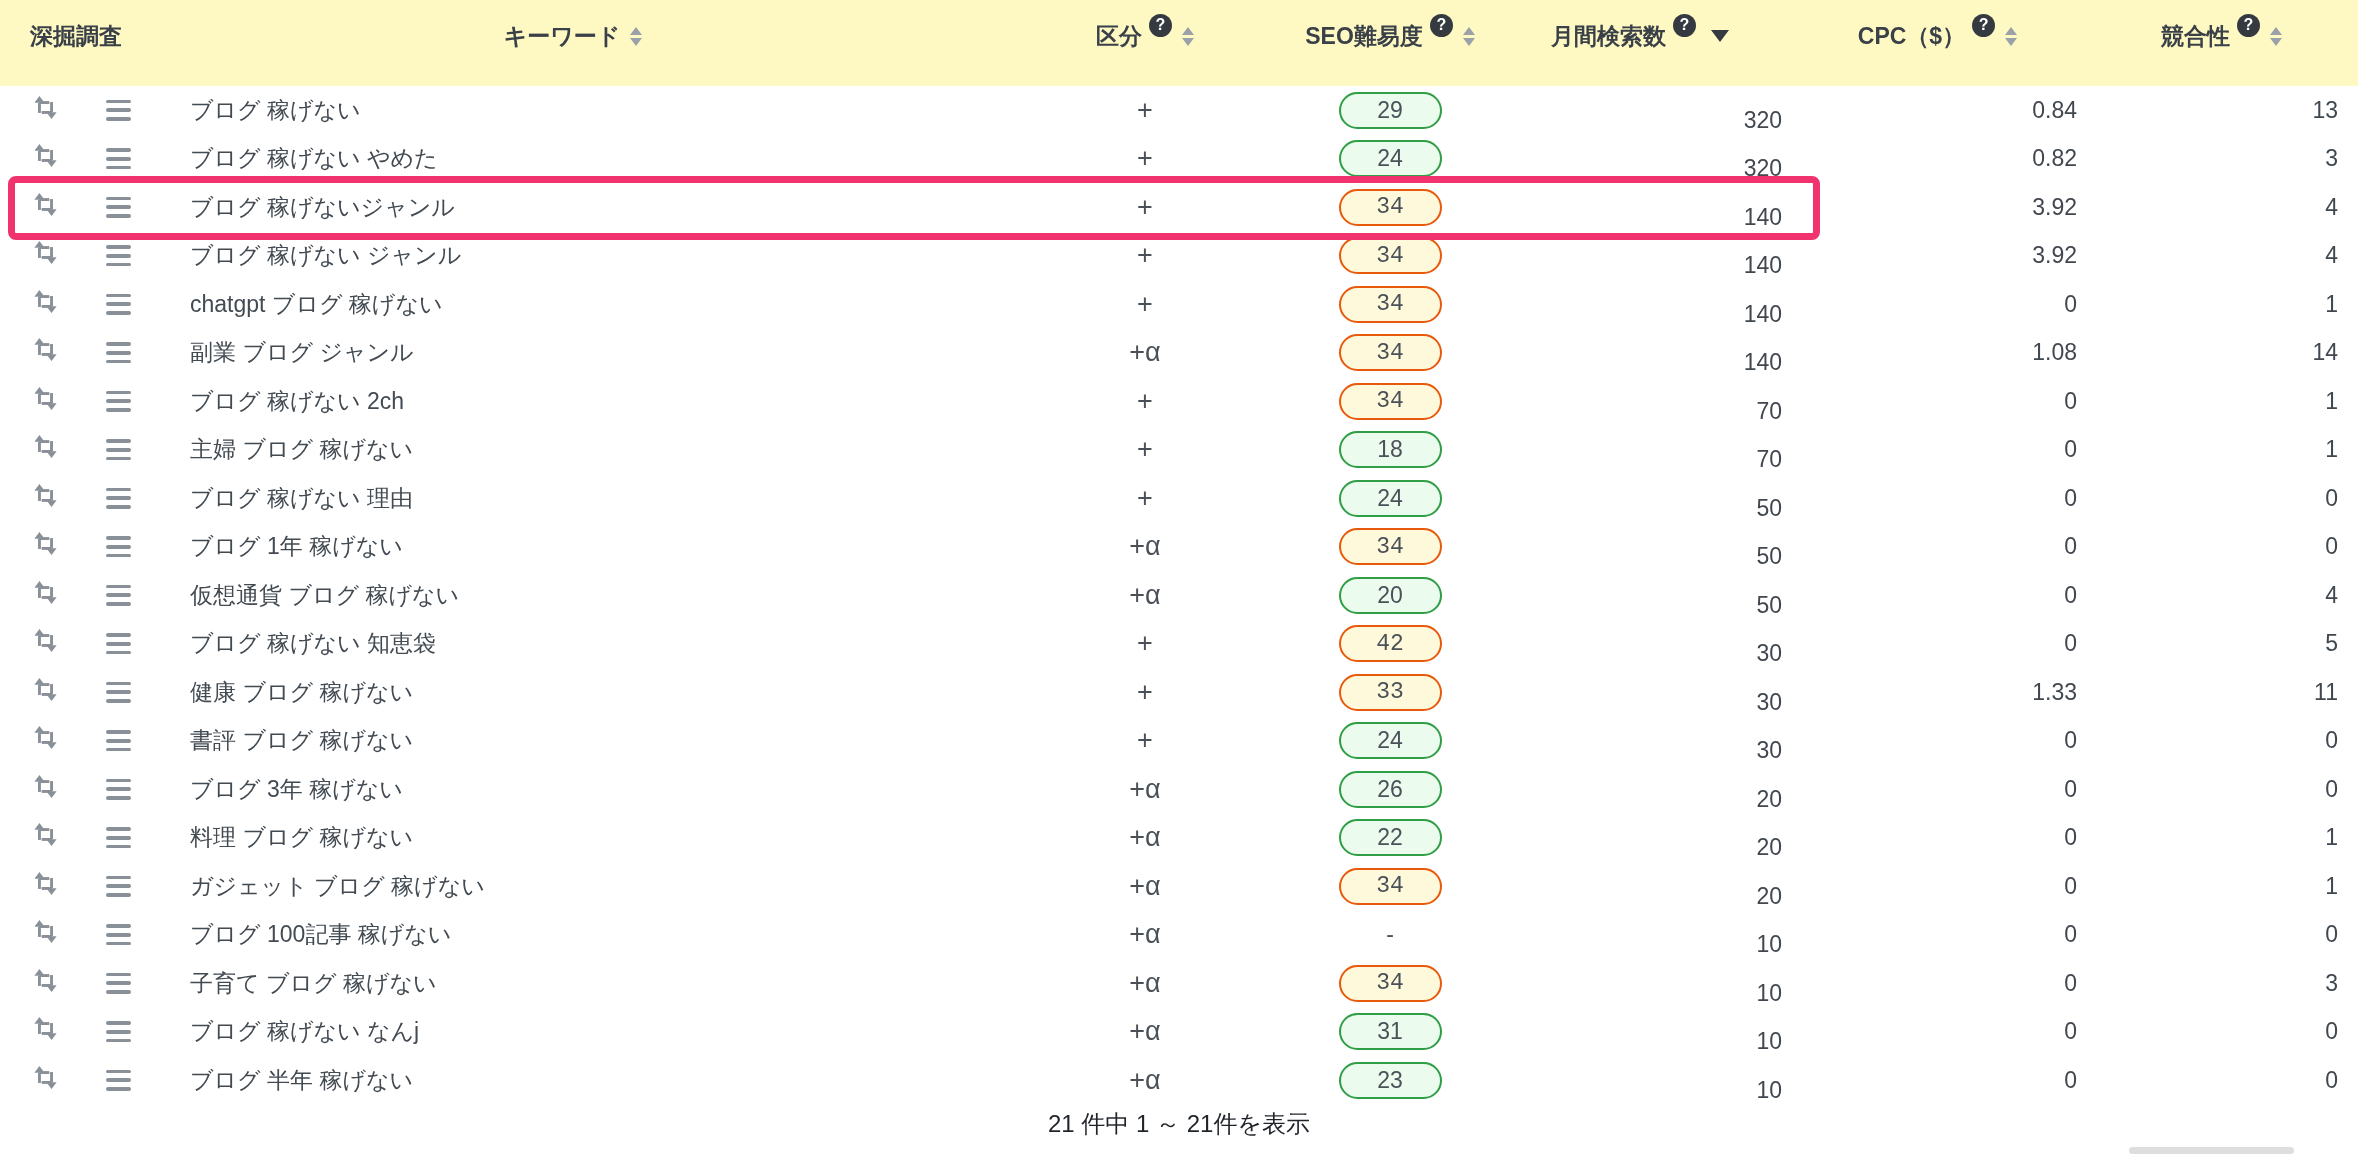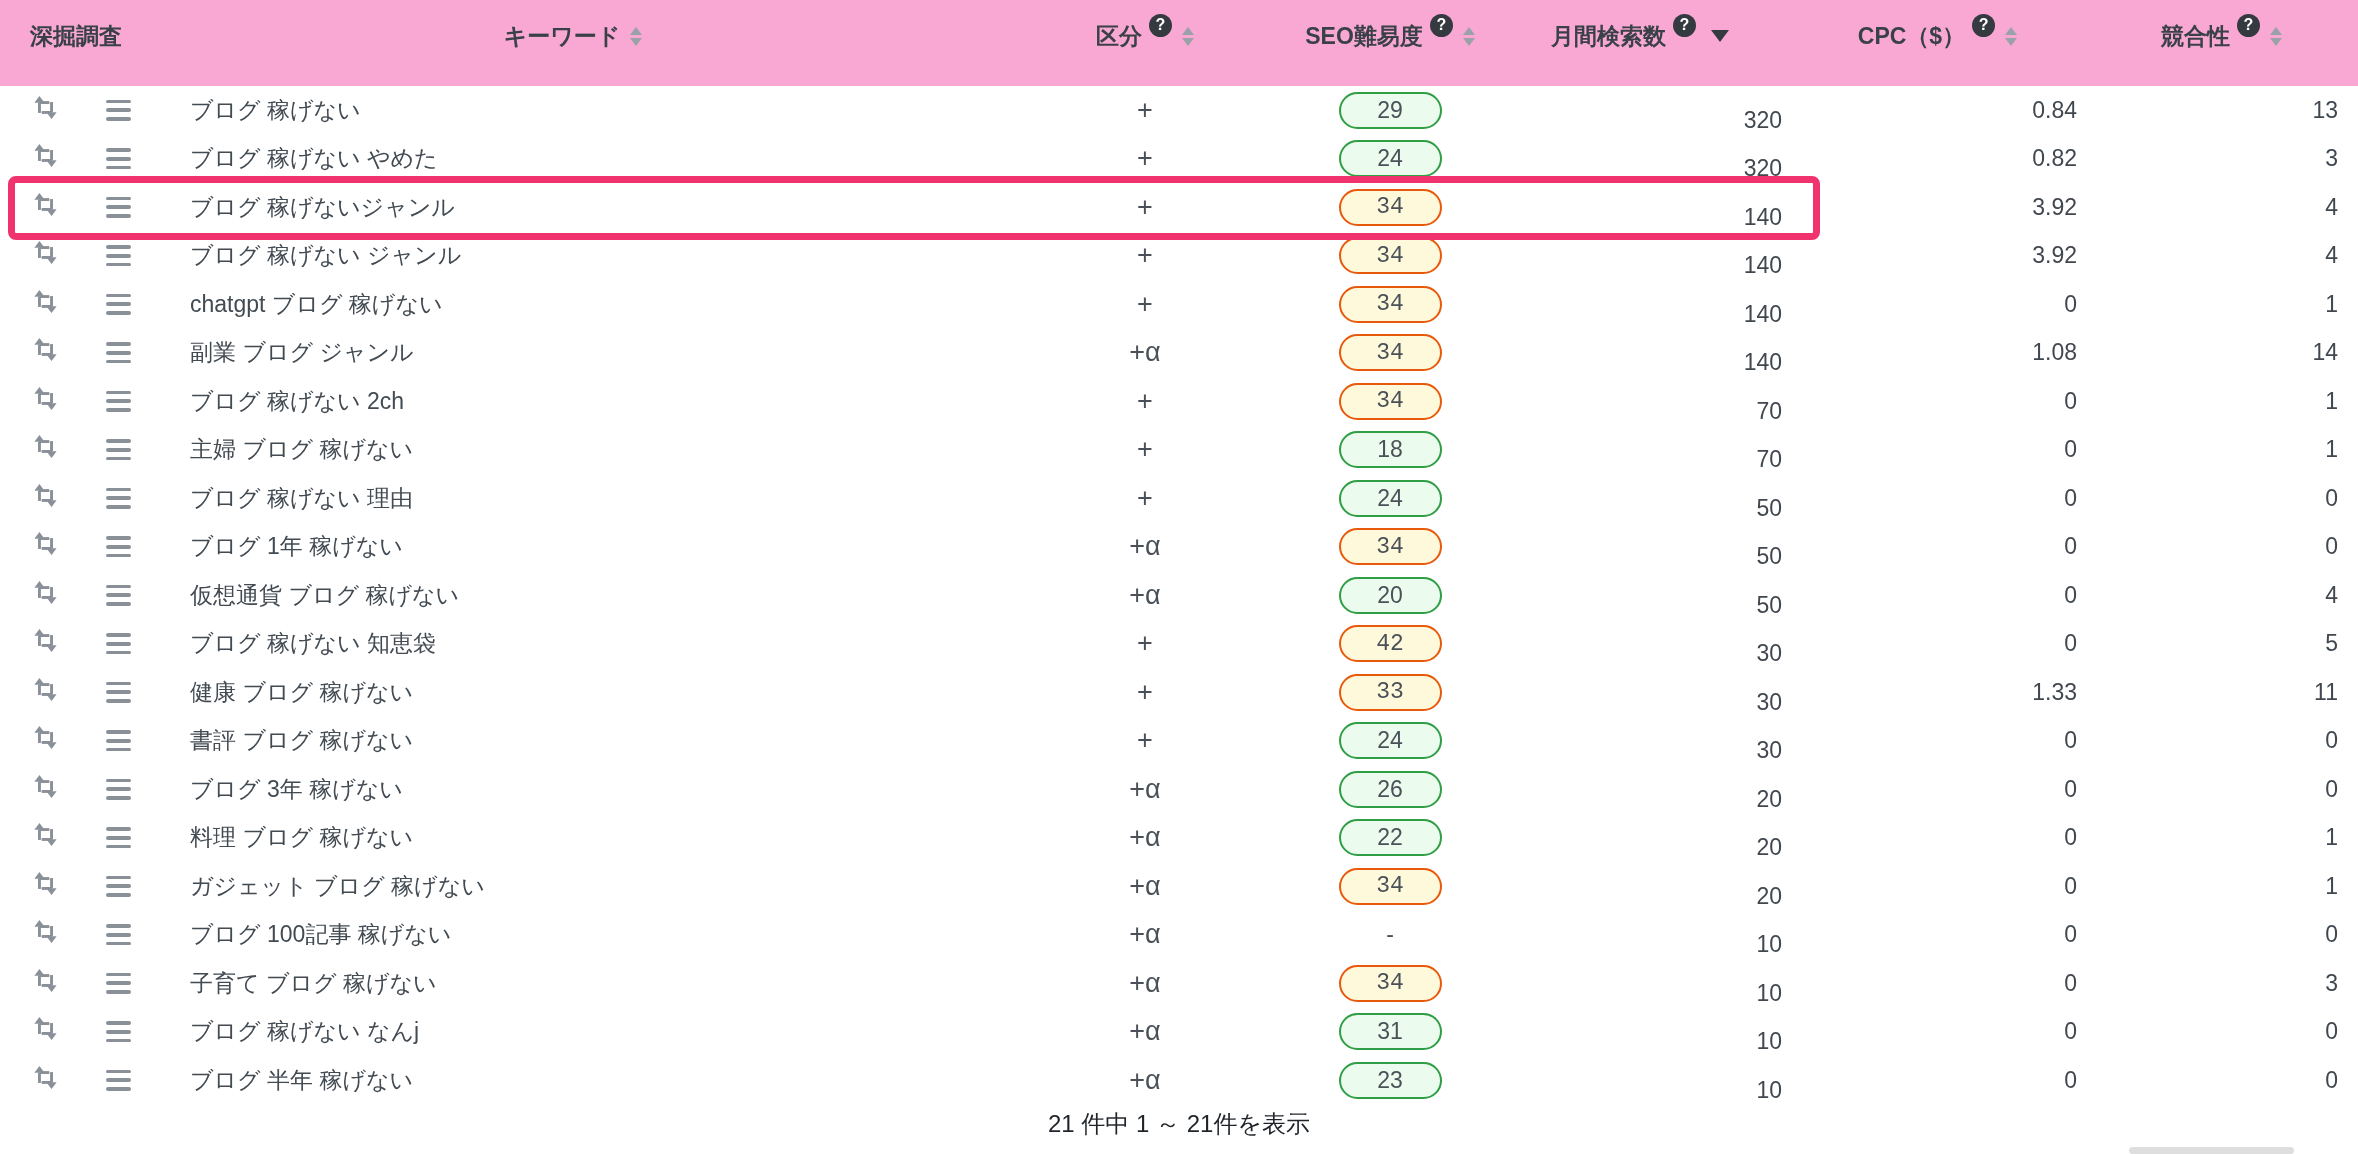--- a/index.html
+++ b/index.html
@@ -3,21 +3,21 @@
 <meta charset="utf-8">
 <style>
   html,body{margin:0;padding:0;}
   body{font-family:"Liberation Sans","DejaVu Sans",sans-serif;background:#fff;}
   .app{position:relative;width:2358px;height:1154px;background:#fff;overflow:hidden;}
 
   
   .thead{
     display:grid;
     grid-template-columns:90px 56px 854px 290px 200px 300px 295px 273px;
-    height:86px;background:#f9a8d4;align-items:center;
+    height:86px;background:#fef9c3;align-items:center;
     box-sizing:border-box;padding-bottom:14px;
     font-weight:700;font-size:23px;color:#3a4047;
   }
   .hcell{display:flex;align-items:center;justify-content:center;gap:7px;white-space:nowrap;}
   .hcell.first{grid-column:1 / span 2;justify-content:flex-start;padding-left:30px;}
   .help{
     width:23px;height:23px;border-radius:50%;background:#343a40;color:#fff;
     font-size:16px;font-weight:700;display:inline-flex;align-items:center;justify-content:center;
     transform:translateY(-11px);flex:none;cursor:pointer;
   }

